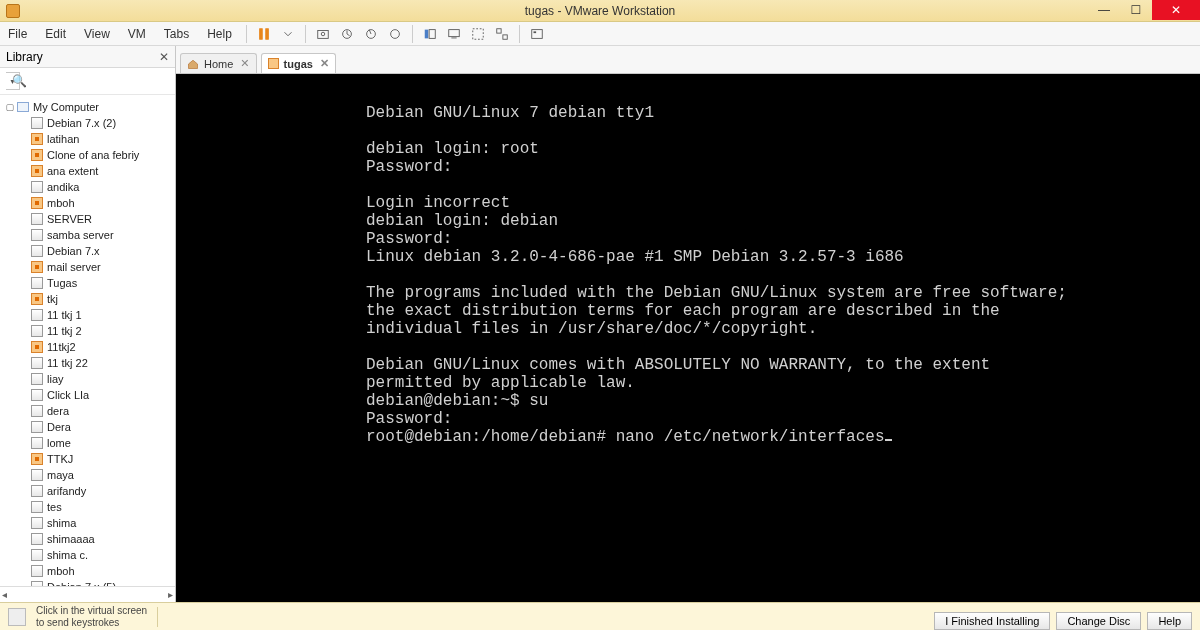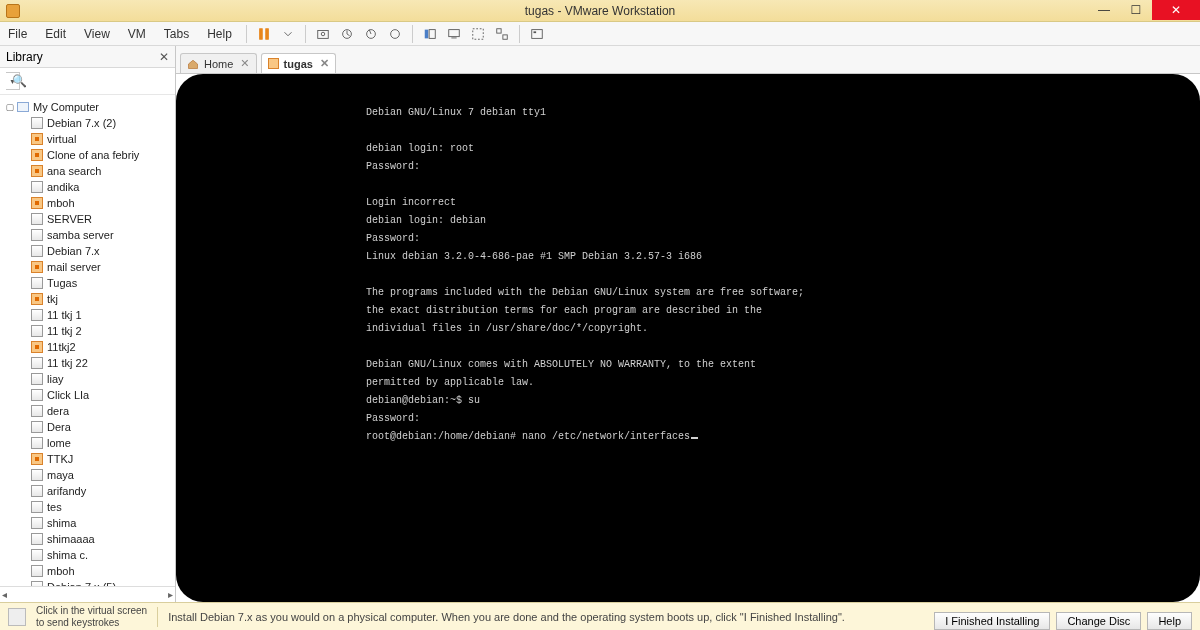--- a/index.html
+++ b/index.html
@@ -34,21 +34,21 @@
 .ic-vm { width:12px; height:12px; border:1px solid #999; background: linear-gradient(#fff,#e8e8e8); }
 .ic-vm-on { width:12px; height:12px; border:1px solid #d9822b; background:#f9c784; position:relative;}
 .ic-vm-on::after{content:"";position:absolute;left:3px;top:3px;width:4px;height:4px;background:#e06a00;}
 .scroll-h { height:16px; border-top:1px solid #ddd; display:flex; align-items:center; justify-content:space-between; padding:0 2px; font-size:10px; color:#666;}
 .mainarea { flex:1; display:flex; flex-direction:column; background:#fff; }
 .tabs { height: 28px; background:#f7f7f7; border-bottom:1px solid #c7c7c7; display:flex; align-items:flex-end; padding-left:4px; gap:4px;}
 .tab { height:20px; border:1px solid #c7c7c7; border-bottom:none; border-radius:3px 3px 0 0; background:#f0f0f0; display:flex; align-items:center; padding:0 6px; gap:5px; font-size:11px; color:#333;}
 .tab.active { background:#fff; font-weight:bold;}
 .tab .tic { width:12px; height:12px; }
 .tab .tx { font-size:11px; color:#888; margin-left:2px;}
-.terminal { flex:1; background:#000; color:#d0d0d0; font-family:"Courier New",monospace; font-size:10px; line-height:18px; padding: 30px 10px 10px 190px; white-space:pre; overflow:hidden;border-radius:27px;}
+.terminal { flex:1; background:#000; color:#d0d0d0; font-family:"Courier New",monospace; font-size:16px; line-height:18px; padding: 30px 10px 10px 190px; white-space:pre; overflow:hidden;}
 .terminal .cursor { display:inline-block; width:7px; height:2px; background:#d0d0d0; vertical-align: baseline; margin-left:1px;}
 .statusbar { height:28px; background:#fdf6d9; border-top:1px solid #d9ce9d; display:flex; align-items:center; padding:0 8px; gap:10px; font-size:11px; color:#444;}
 .statusbar .hint-ic { width:18px; height:18px; border:1px solid #bbb; background:#eee;}
 .statusbar .hint-txt { line-height:12px; font-size:10px;}
 .statusbar .sep2 { width:1px; height:20px; background:#d9ce9d;}
 .statusbar .btns { margin-left:auto; display:flex; gap:6px;margin-top:8px;}
 .statusbar button { font-size:11px; padding:2px 10px; border:1px solid #b7b7b7; background:linear-gradient(#fefefe,#e7e7e7); cursor:default;}
 .tree::-webkit-scrollbar{width:16px;} .tree::-webkit-scrollbar-track{background:#f0f0f0;} .tree::-webkit-scrollbar-thumb{background:#c7c7c7;border:1px solid #aaa;}
 </style>
 </head>
@@ -161,33 +161,33 @@
         <div class="tree-row child">
           <span class="ic">
             <span class="ic-vm"></span>
           </span>
           <span>Debian 7.x (2)</span>
         </div>
         <div class="tree-row child">
           <span class="ic">
             <span class="ic-vm-on"></span>
           </span>
-          <span>virtual</span>
+          <span>latihan</span>
         </div>
         <div class="tree-row child">
           <span class="ic">
             <span class="ic-vm-on"></span>
           </span>
           <span>Clone of ana febriy</span>
         </div>
         <div class="tree-row child">
           <span class="ic">
             <span class="ic-vm-on"></span>
           </span>
-          <span>ana search</span>
+          <span>ana extent</span>
         </div>
         <div class="tree-row child">
           <span class="ic">
             <span class="ic-vm"></span>
           </span>
           <span>andika</span>
         </div>
         <div class="tree-row child">
           <span class="ic">
             <span class="ic-vm-on"></span>
@@ -382,19 +382,18 @@
   </div>
 </div>
 
 <div class="statusbar">
   <div class="hint-ic"></div>
   <div class="hint-txt">
     <div>Click in the virtual screen</div>
     <div>to send keystrokes</div>
   </div>
   <div class="sep2"></div>
-  <div>Install Debian 7.x as you would on a physical computer. When you are done and the operating system boots up, click "I Finished Installing".</div>
   <div class="btns">
     <button>I Finished Installing</button>
     <button>Change Disc</button>
     <button>Help</button>
   </div>
 </div>
 
 </body></html>

